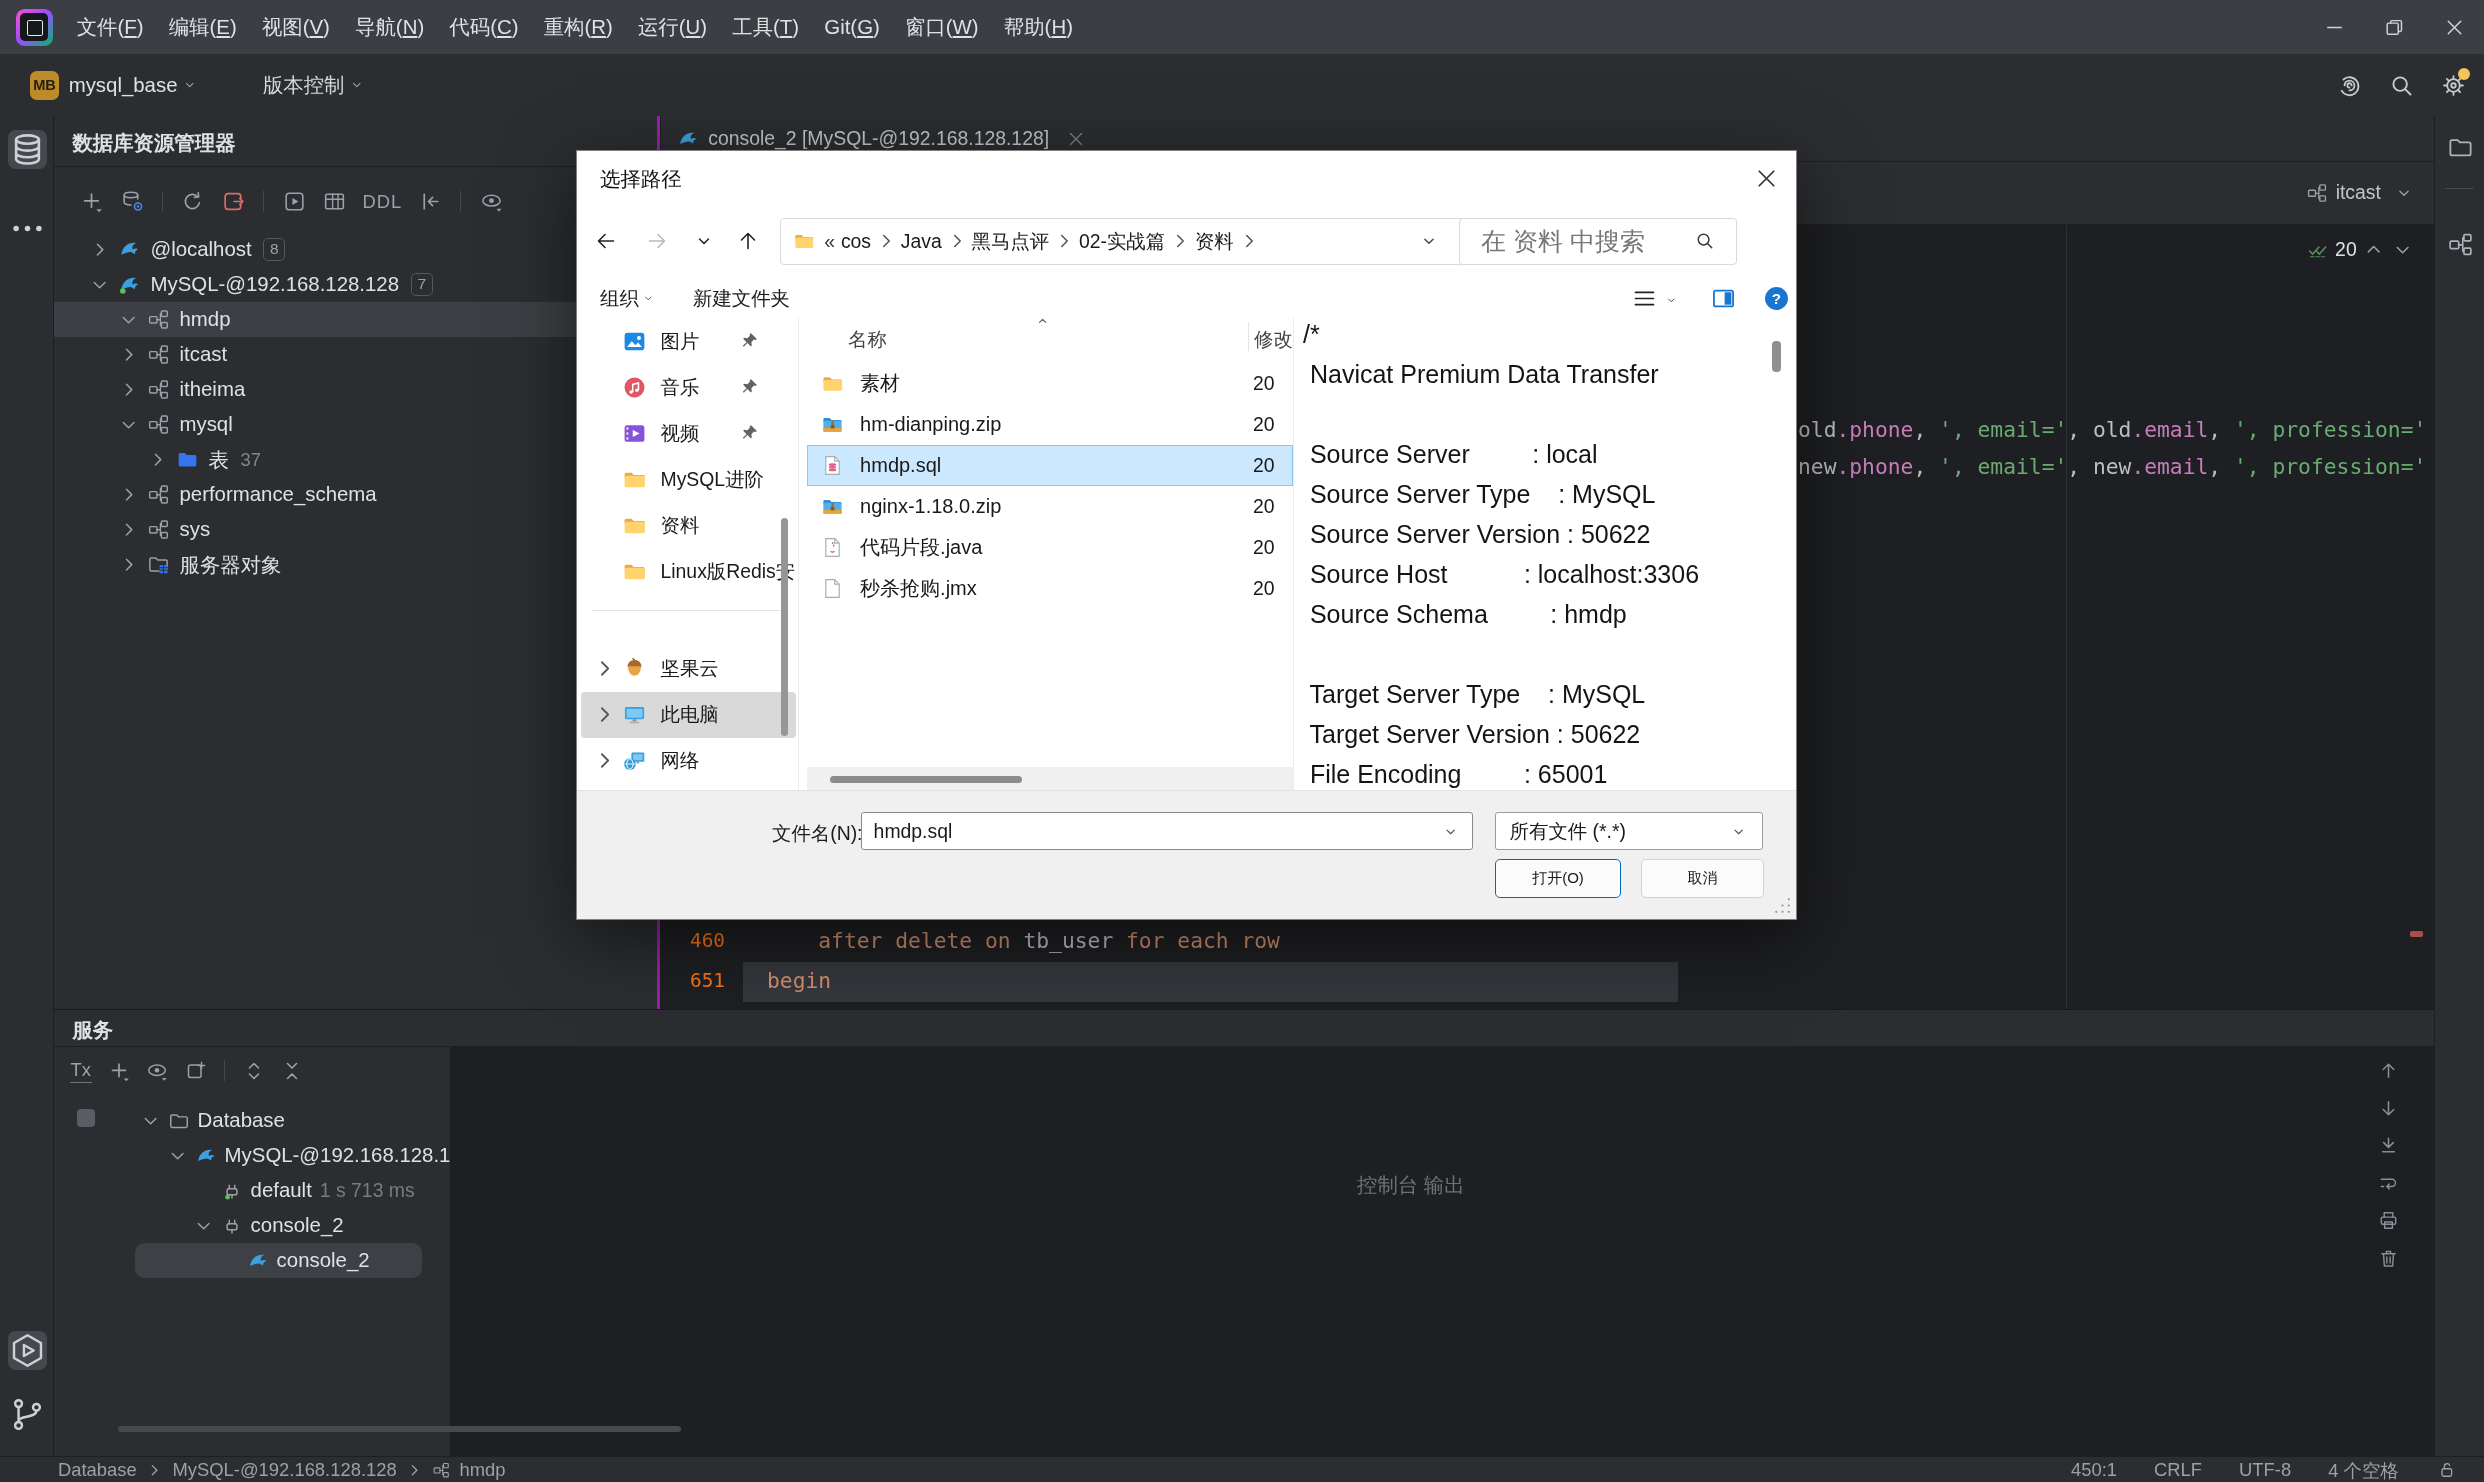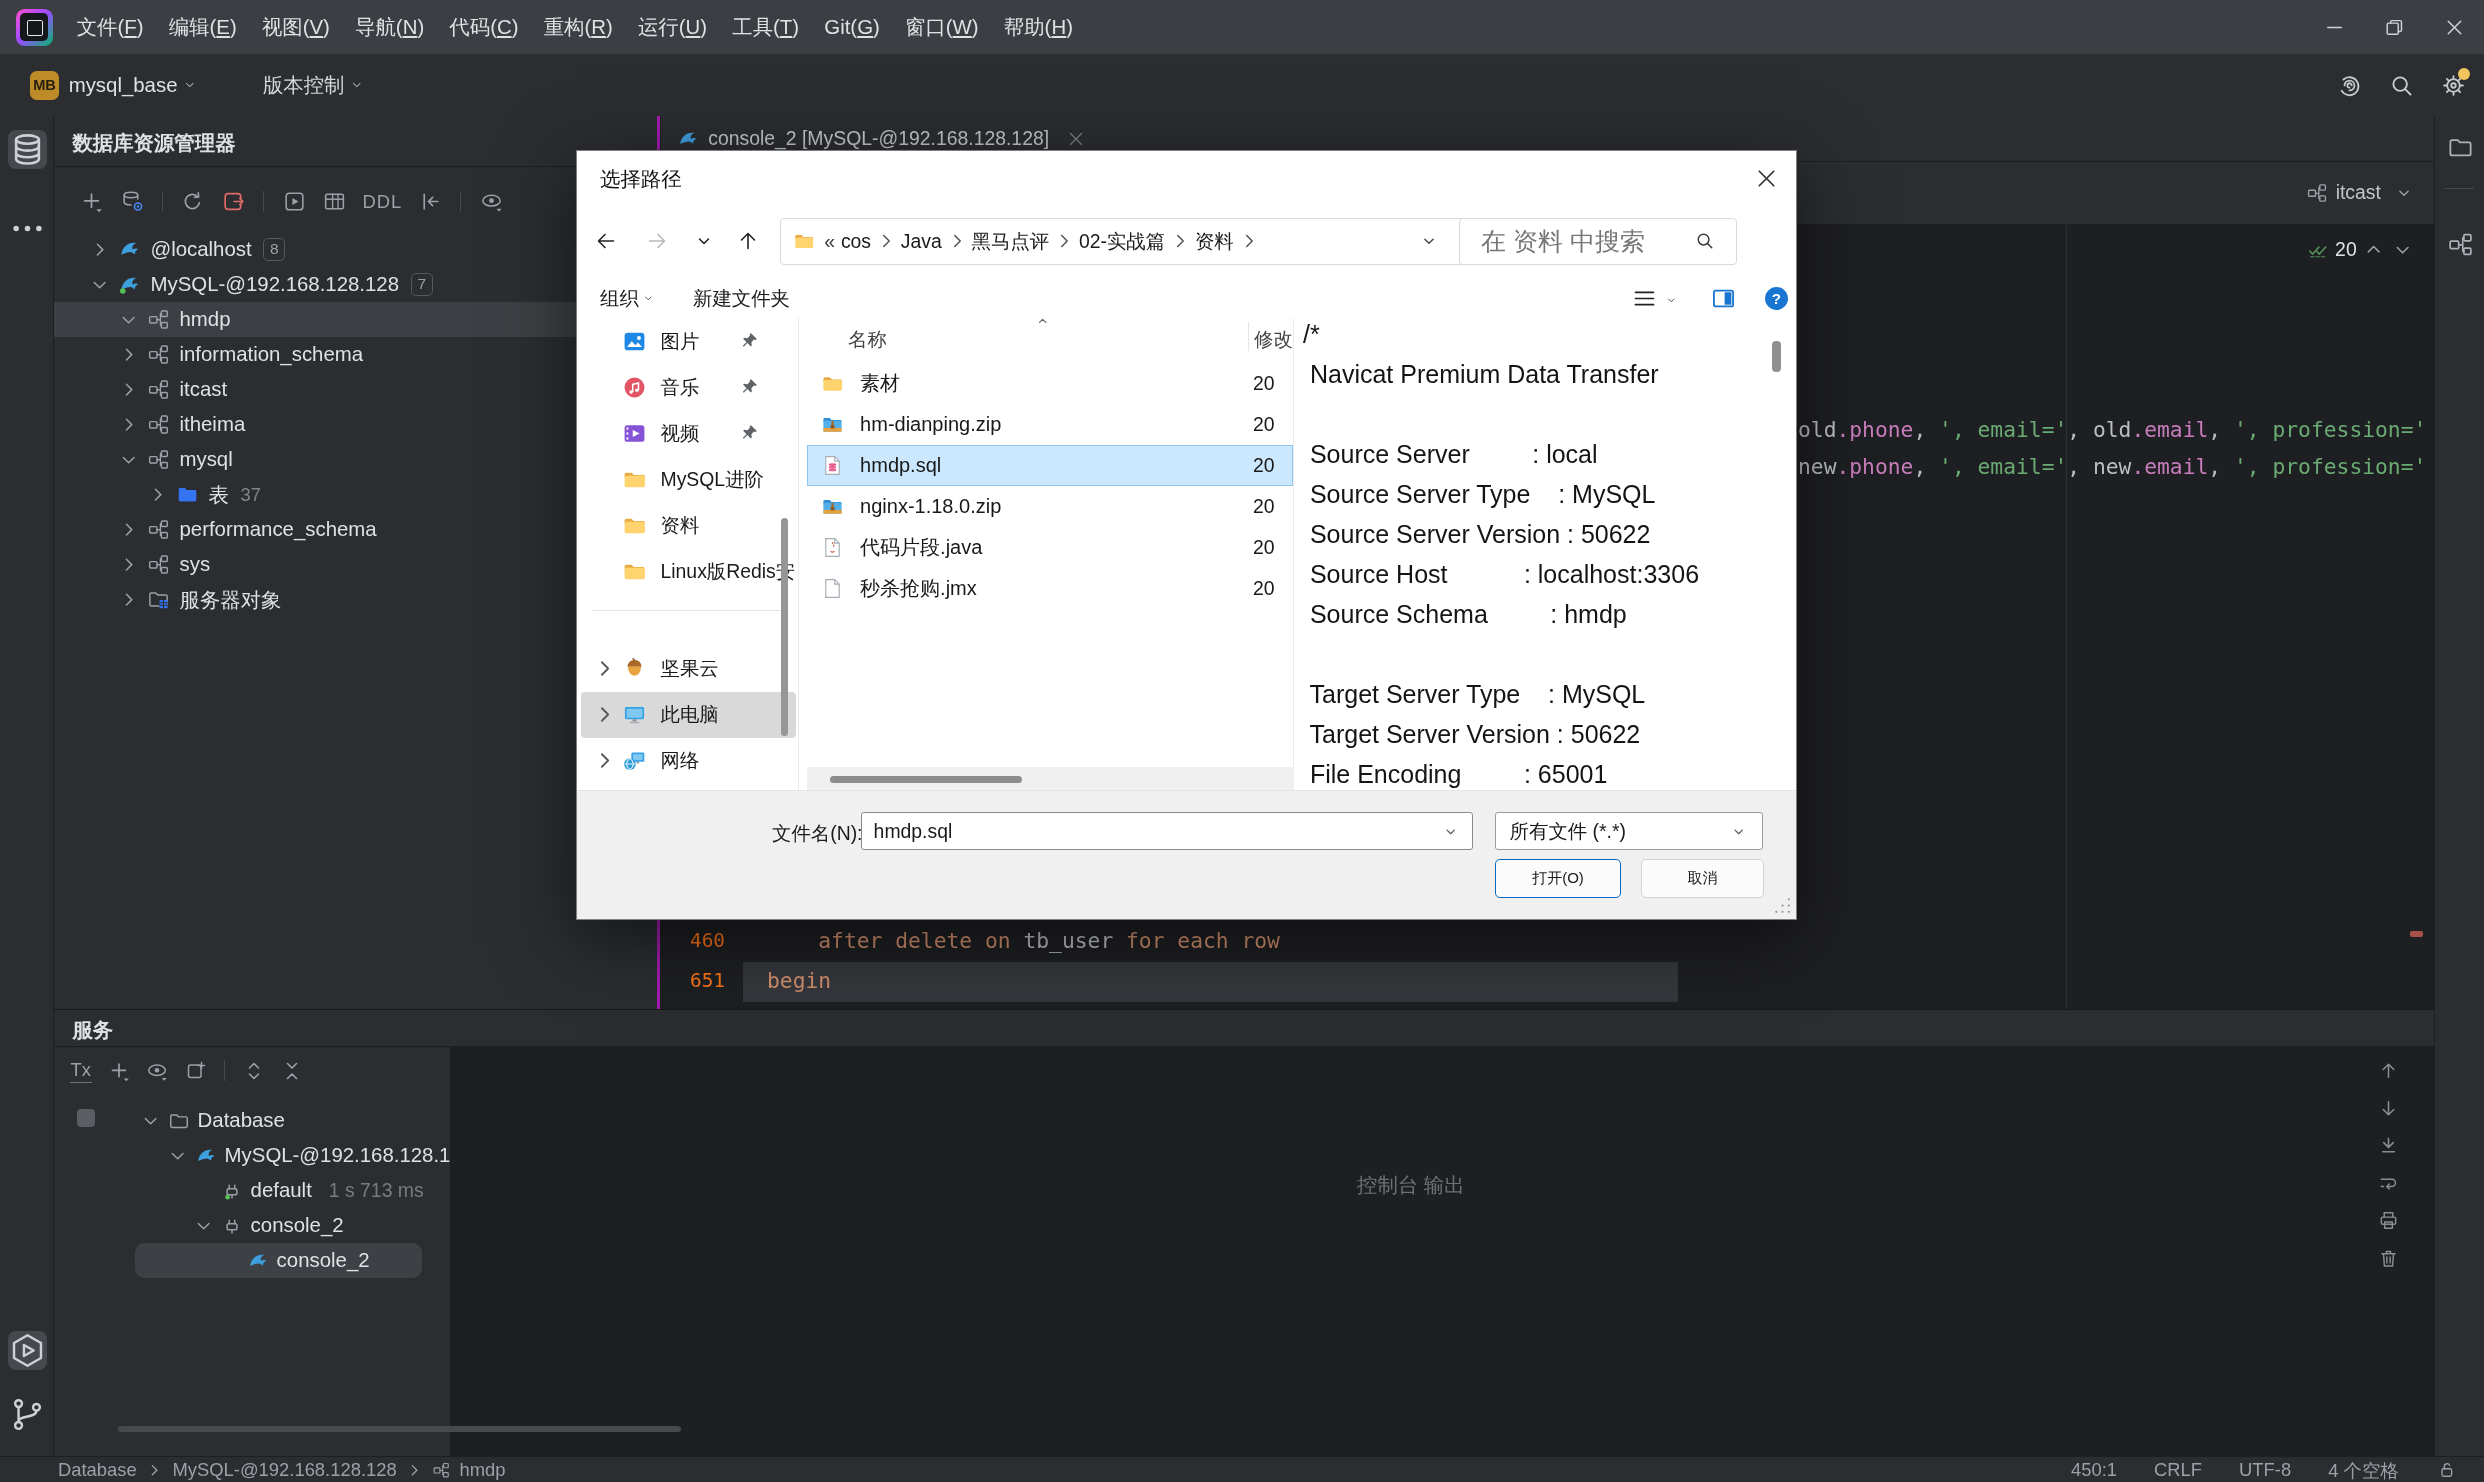--- a/index.html
+++ b/index.html
@@ -85,21 +85,21 @@
   .svc-pane{position:absolute;left:0;top:37px;width:397px;bottom:0;background:#2b2d30;border-right:1px solid #1e1f22;overflow:hidden}
   .svc-toolbar{position:absolute;left:15.5px;top:11.6px;display:flex;align-items:center;gap:14.6px;color:#9da0a8}
   .svc-toolbar .icn{width:24px;height:24px}
   .tx{font-size:18.4px;color:#9da0a8;border-bottom:1.9px solid #6f737a;padding:0 1px 1px 1px}
   .stop-sq{position:absolute;left:23px;top:62px;width:18.4px;height:18.4px;border-radius:3.9px;background:#5a5d63}
   .svc-tree{position:absolute;left:0;top:56px;right:0}
   .svcrow{height:35px;display:flex;align-items:center;white-space:nowrap;color:#dfe1e5}
   .svcrow .tw{margin-right:5.8px}
   .svcrow>.icn{width:22px;height:22px;margin-right:7.8px;color:#9da0a8}
   .svcrow.sel{background:#3d4044;border-radius:9.7px;width:-moz-fit-content;width:fit-content;padding-right:52px}
-  .svc-time{margin-left:17px;color:#787b80;font-size:19.4px}
+  .svc-time{margin-left:8px;color:#787b80;font-size:19.4px}
   .svc-hint{position:absolute;left:1303px;top:161px;color:#6e7277;font-size:20.4px}
   .svc-right{position:absolute;left:2323px;top:49px;display:flex;flex-direction:column;gap:14.6px;color:#8a8e94}
   .svc-right .icn{width:23px;height:23px}
   .svc-hscroll{position:absolute;left:64px;top:416px;width:563px;height:5.8px;border-radius:2.9px;background:#47494e}
 
   
   .statusbar{position:absolute;left:0;right:0;bottom:0;height:27px;background:#2b2d30;border-top:1px solid #1e1f22;display:flex;align-items:center;color:#9da0a8;font-size:18.4px;padding:0 27px 0 58px;z-index:6}
   .sb-crumbs{display:flex;align-items:center;gap:8.7px}
   .sb-sep{width:15.5px;height:15.5px;color:#6f737a}
   .sb-crumbs .icn{width:18.4px;height:18.4px;color:#9da0a8}
@@ -397,38 +397,20 @@
             </span>
           </span>
           <span class="icn">
             <svg viewBox="0 0 24 24" fill="none" stroke="currentColor" stroke-width="1.7" stroke-linecap="round" stroke-linejoin="round">
               <rect x="2.8" y="9" width="7.6" height="6.6" rx="1" stroke-width="1.5"></rect>
               <rect x="15" y="3.2" width="6.2" height="5.6" rx="1" stroke-width="1.5"></rect>
               <rect x="15" y="15.2" width="6.2" height="5.6" rx="1" stroke-width="1.5"></rect>
               <path d="M10.4 12.3 H14 M14 6 V18 M14 6 h1 M14 18 h1" stroke-width="1.4"></path>
             </svg>
           </span>
-          <span>information_schema</span>
-        </div>
-        <div class="dbrow" style="padding-left:63px">
-          <span class="tw">
-            <span class="icn">
-              <svg viewBox="0 0 24 24" fill="none" stroke="currentColor" stroke-width="1.7" stroke-linecap="round" stroke-linejoin="round">
-                <polyline points="9.5,6 15.5,12 9.5,18"></polyline>
-              </svg>
-            </span>
-          </span>
-          <span class="icn">
-            <svg viewBox="0 0 24 24" fill="none" stroke="currentColor" stroke-width="1.7" stroke-linecap="round" stroke-linejoin="round">
-              <rect x="2.8" y="9" width="7.6" height="6.6" rx="1" stroke-width="1.5"></rect>
-              <rect x="15" y="3.2" width="6.2" height="5.6" rx="1" stroke-width="1.5"></rect>
-              <rect x="15" y="15.2" width="6.2" height="5.6" rx="1" stroke-width="1.5"></rect>
-              <path d="M10.4 12.3 H14 M14 6 V18 M14 6 h1 M14 18 h1" stroke-width="1.4"></path>
-            </svg>
-          </span>
           <span>itcast</span>
         </div>
         <div class="dbrow" style="padding-left:63px">
           <span class="tw">
             <span class="icn">
               <svg viewBox="0 0 24 24" fill="none" stroke="currentColor" stroke-width="1.7" stroke-linecap="round" stroke-linejoin="round">
                 <polyline points="9.5,6 15.5,12 9.5,18"></polyline>
               </svg>
             </span>
           </span>

